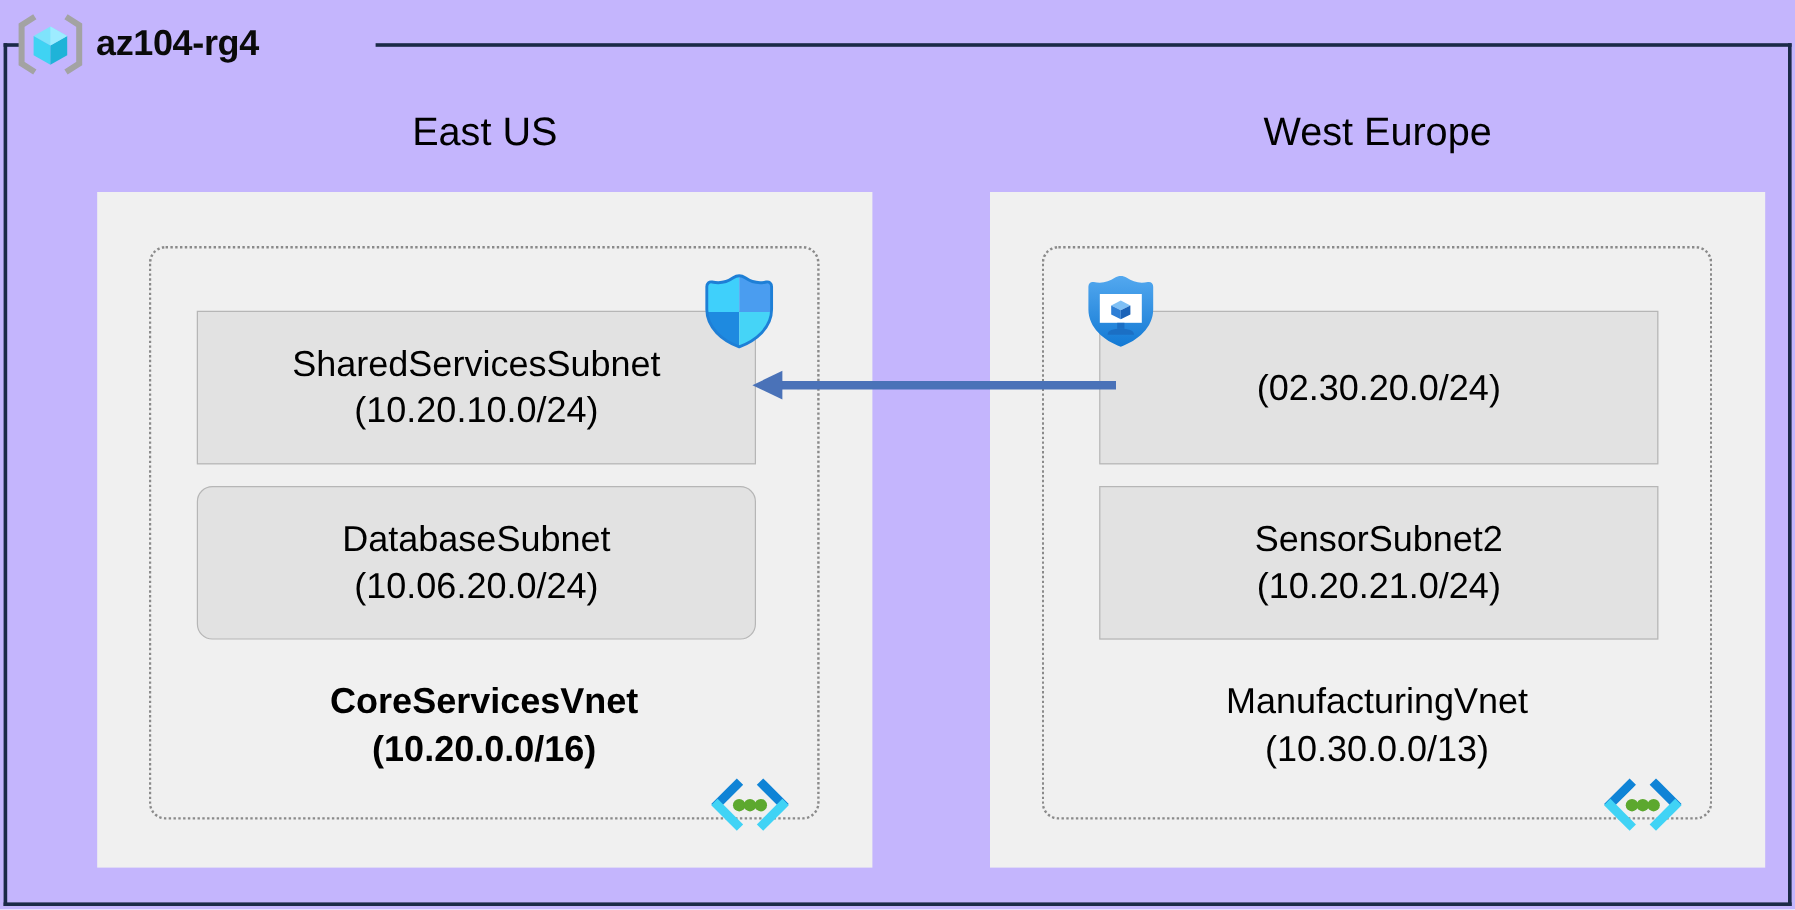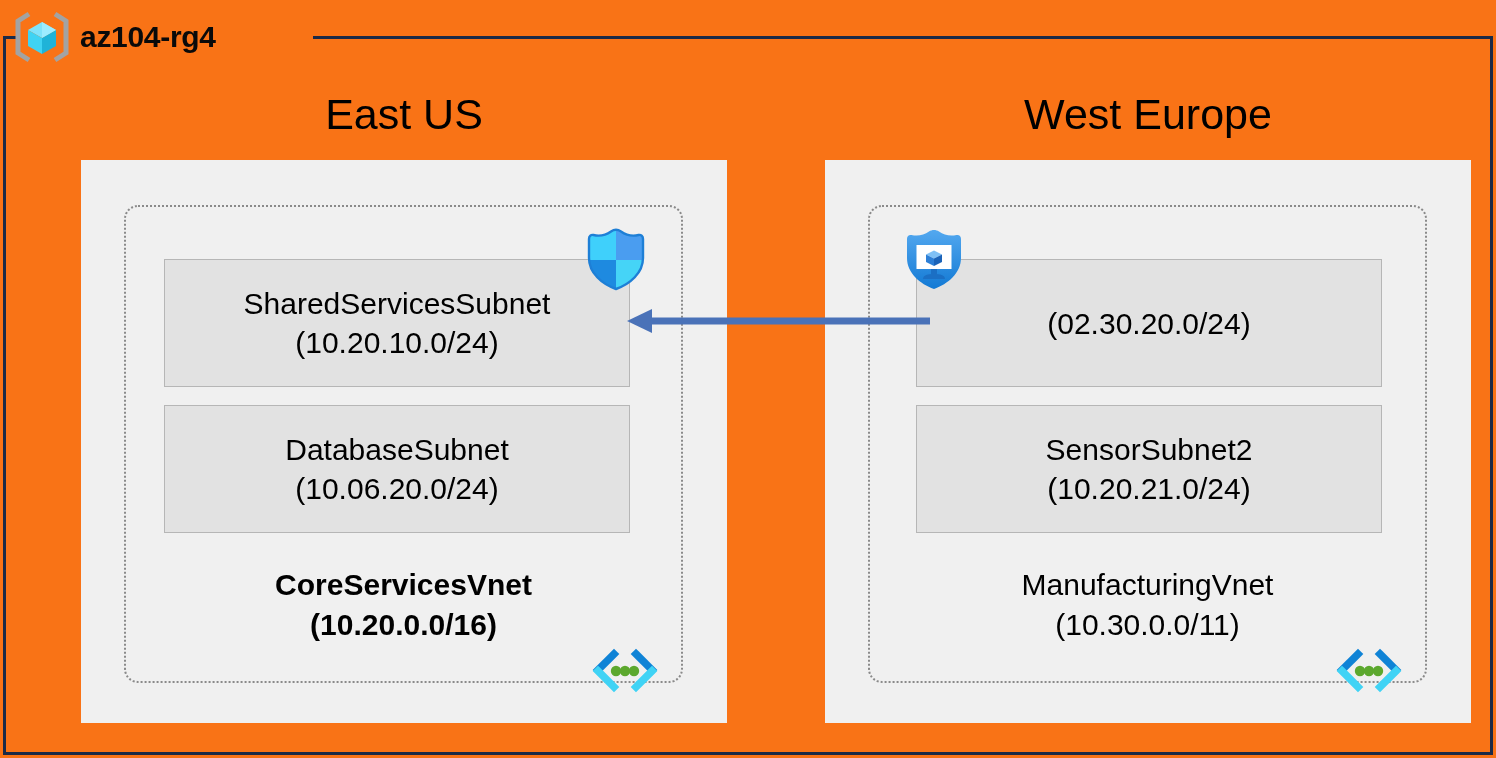--- a/index.html
+++ b/index.html
@@ -9,21 +9,21 @@
   }
   body {
     font-family: "Liberation Sans", sans-serif;
     -webkit-font-smoothing: antialiased;
   }
 
   #canvas {
     position: relative;
     width: 1496px;
     height: 758px;
-    background: #f97316;
+    background: #c4b5fd;
     overflow: hidden;
   }
 
   
   .rg-frame {
     position: absolute;
     left: 3px;
     top: 36px;
     width: 1490px;
     height: 719px;
@@ -70,21 +70,21 @@
     font-weight: bold;
     color: #0a0a0a;
     letter-spacing: -0.3px;
     white-space: nowrap;
     line-height: 1;
   }
 
   
   .region-label {
     position: absolute;
-    font-size: 43px;
+    font-size: 33px;
     color: #000000;
     text-align: center;
     white-space: nowrap;
     line-height: 1;
   }
   #region-label-east  { left: 81px;  top: 93px; width: 646px; }
   #region-label-west  { left: 825px; top: 93px; width: 646px; }
 
   .region-panel {
     position: absolute;
@@ -137,21 +137,21 @@
     flex-direction: column;
     align-items: center;
     justify-content: center;
     text-align: center;
     font-size: 30px;
     line-height: 1.3;
     color: #000000;
     white-space: nowrap;
   }
   #subnet-shared   { left: 164px; top: 259px; width: 466px; height: 128px; }
-  #subnet-database { left: 164px; top: 405px; width: 466px; height: 128px; }
+  #subnet-database { left: 164px; top: 405px; width: 466px; height: 128px; border-radius: 13px; }
   #subnet-sensor1  { left: 916px; top: 259px; width: 466px; height: 128px; }
   #subnet-sensor2  { left: 916px; top: 405px; width: 466px; height: 128px; }
 
   
   .badge-icon {
     position: absolute;
     width: 72px;
     height: 72px;
   }
   #nsg-badge-shared  { left: 580px; top: 222px; }
@@ -222,21 +222,21 @@
     <span>SensorSubnet2</span>
     <span>(10.20.21.0/24)</span>
   </div>
 
   <div class="vnet-caption" id="vnet-caption-core">
     <div>CoreServicesVnet</div>
     <div>(10.20.0.0/16)</div>
   </div>
   <div class="vnet-caption" id="vnet-caption-manufacturing">
     <div>ManufacturingVnet</div>
-    <div>(10.30.0.0/11)</div>
+    <div>(10.30.0.0/13)</div>
   </div>
 
   <span class="vnet-glyph" id="vnet-glyph-core">
     <svg viewBox="0 0 66 46" width="66" height="46" aria-hidden="true">
 
       <path d="M22 6 L6 22" stroke="#0f83d6" stroke-width="7.5" stroke-linecap="square" fill="none"></path>
       <path d="M6 23 L22 39" stroke="#40d3f5" stroke-width="7.5" stroke-linecap="square" fill="none"></path>
 
       <path d="M44 6 L60 22" stroke="#0f83d6" stroke-width="7.5" stroke-linecap="square" fill="none"></path>
       <path d="M60 23 L44 39" stroke="#40d3f5" stroke-width="7.5" stroke-linecap="square" fill="none"></path>

